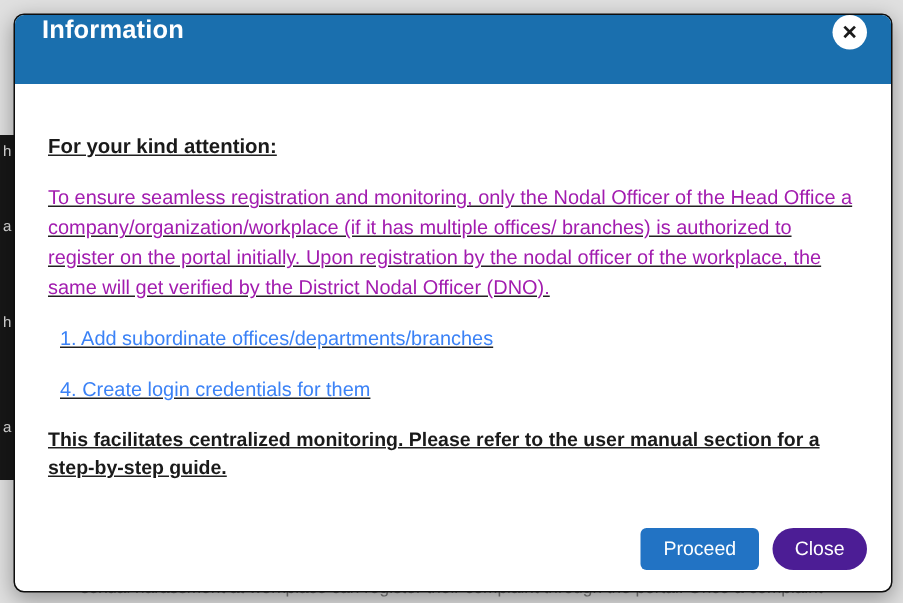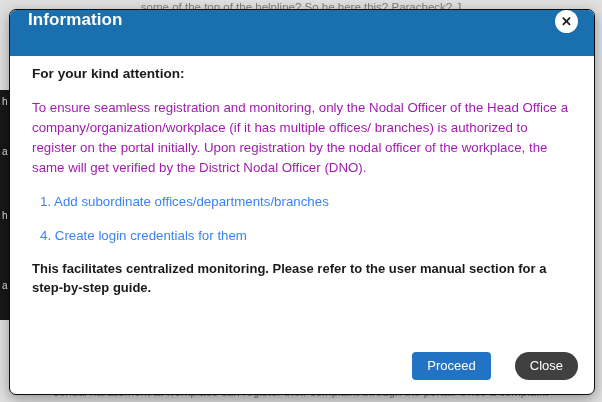--- a/index.html
+++ b/index.html
@@ -97,26 +97,27 @@
     font-size: 13px;
     font-weight: bold;
     cursor: pointer;
     line-height: 1;
     border: none;
     padding: 0;
     font-family: "Liberation Sans", sans-serif;
   }
   .modal-body {
     flex: 1 1 auto;
-    padding: 6px 22px 0 22px;
+    padding: 30px 22px 0 22px;
     box-sizing: border-box;
     color: #202020;
     font-size: 13.3px;
     line-height: 1.5;
     overflow: hidden;
+    text-decoration: underline;
   }
   .body-heading {
     font-weight: bold;
     font-size: 13.6px;
     margin: 2px 0 14px 0;
     color: #1a1a1a;
   }
   .body-para {
     margin: 0 0 14px 0;
     color: #a21caf;
@@ -131,41 +132,40 @@
     font-size: 13px;
     color: #1a1a1a;
     line-height: 1.45;
   }
   .modal-footer {
     flex: 0 0 auto;
     padding: 10px 16px 14px 16px;
     display: flex;
     justify-content: flex-end;
     align-items: center;
-    gap: 24px;
+    gap: 9px;
     box-sizing: border-box;
   }
   .btn {
     border: none;
     border-radius: 4px;
     color: #ffffff;
     font-size: 13px;
     font-family: "Liberation Sans", sans-serif;
     padding: 7px 15px;
     cursor: pointer;
     line-height: 1.1;
   }
   .btn-proceed { background: #2273c4; }
-  .btn-close { background: #404040; border-radius: 14px; }
+  .btn-close { background: #4c1d95; border-radius: 14px; }
 </style>
 </head>
 <body>
 
 <div class="page-backdrop">
-  <div class="bg-text-line bg-line-top">some of the top of the helpline? So he here this? Paracheck? J</div>
   <div class="bg-left-block">
     <div class="bg-left-letter" style="top:6px;">h</div>
     <div class="bg-left-letter" style="top:56px;">a</div>
     <div class="bg-left-letter" style="top:120px;">h</div>
     <div class="bg-left-letter" style="top:190px;">a</div>
   </div>
   <div class="bg-text-line bg-line-bottom">sexual harassment  at workplace can register their complaint through the portal. Once a complaint</div>
 </div>
 <div class="dim-overlay"></div>
 

